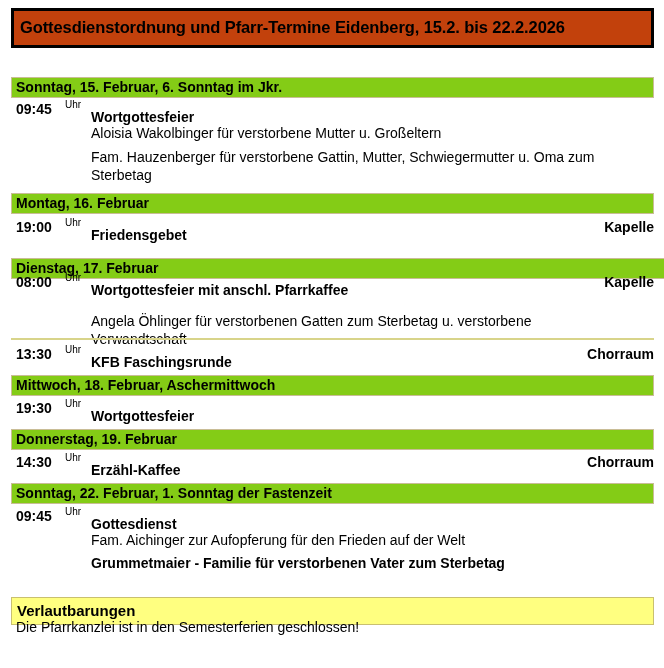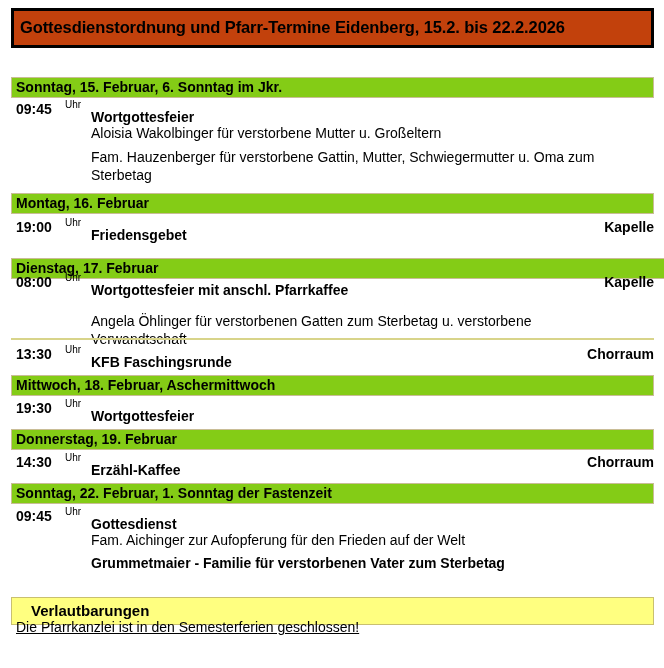--- a/index.html
+++ b/index.html
@@ -13,22 +13,22 @@
   .day-header span { position: absolute; left: 4px; top: 1px; font-size: 14px; font-weight: bold; }
   .row { position: absolute; left: 0; width: 664px; height: 19px; }
   .time { position: absolute; left: 16px; top: 0; font-size: 14px; font-weight: bold; }
   .uhr { position: absolute; left: 65px; top: -2px; font-size: 10px; }
   .event { position: absolute; left: 91px; top: 0; font-size: 14px; font-weight: bold; margin-top: 8px; }
   .loc { position: absolute; right: 10px; top: 0; font-size: 14px; font-weight: bold; }
   .note { position: absolute; left: 91px; width: 540px; font-size: 14px; line-height: 18px; }
   .sep { position: absolute; left: 11px; width: 643px; height: 2px; background: #d8d48a; }
   .ann-box { position: absolute; left: 11px; top: 597px; width: 641px; height: 26px;
     background: #ffff80; border: 1px solid #c9c070; box-sizing: content-box; }
-  .ann-box span { position: absolute; left: 5px; top: 4px; font-size: 15px; font-weight: bold; margin-left: 14px; }
-  .ann-text { position: absolute; left: 16px; top: 619px; font-size: 14px; text-decoration: underline; }
+  .ann-box span { position: absolute; left: 5px; top: 4px; font-size: 15px; font-weight: bold; }
+  .ann-text { position: absolute; left: 16px; top: 619px; font-size: 14px; }
 </style>
 </head>
 <body>
 
 <div class="title-box">
   <span>Gottesdienstordnung und Pfarr-Termine Eidenberg, 15.2. bis 22.2.2026</span>
 </div>
 
 <div class="day-header" style="top:77px;">
   <span>Sonntag,  15. Februar,  6. Sonntag im Jkr.</span>

